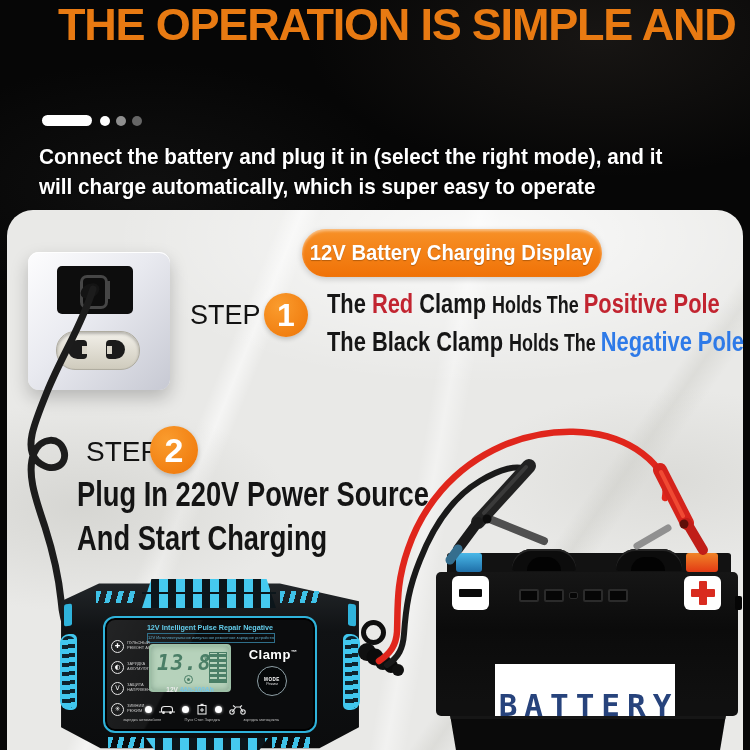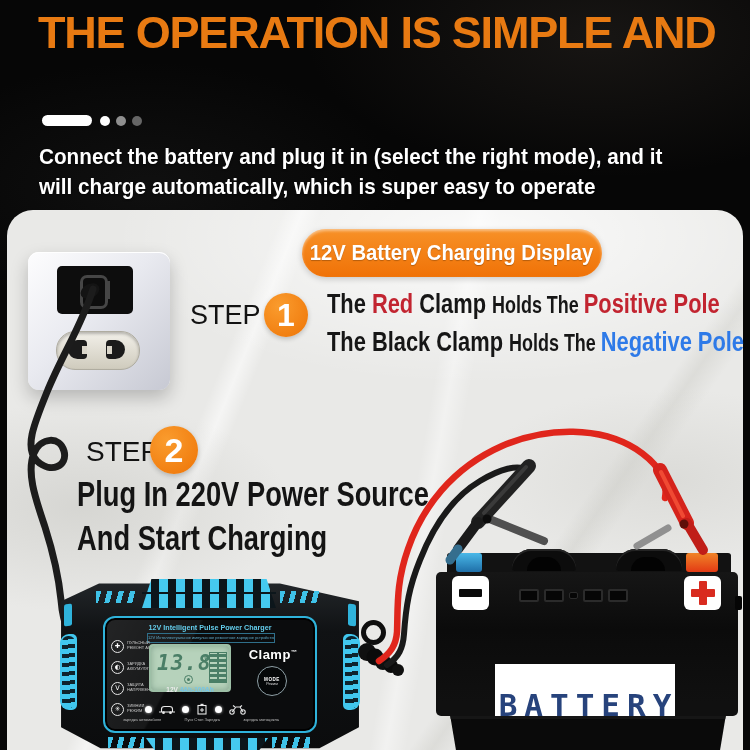--- a/index.html
+++ b/index.html
@@ -5,21 +5,21 @@
   html,body{margin:0;padding:0;background:#000;}
   .stage{position:relative;width:750px;height:750px;overflow:hidden;
     font-family:"Liberation Sans",sans-serif;
     background:
       radial-gradient(420px 200px at 80% 5%, rgba(70,62,55,.28), rgba(0,0,0,0) 70%),
       radial-gradient(360px 180px at 20% 25%, rgba(60,60,60,.18), rgba(0,0,0,0) 70%),
       #060606;}
   .abs{position:absolute;}
   
   .h1{left:38px;color:#E87A12;font-weight:bold;font-size:45px;line-height:1;letter-spacing:-1.2px;white-space:nowrap;}
-  .h1.l1{top:10px;} .h1.l2{top:58px;}
+  .h1.l1{top:2px;margin-left:20px;} .h1.l2{top:58px;}
   .car-pill{left:42px;top:115px;width:50px;height:11px;border-radius:6px;background:#fff;}
   .dot{top:116px;width:10px;height:10px;border-radius:50%;}
   .sub{left:39px;color:#fff;font-weight:bold;font-size:22.5px;line-height:1;white-space:nowrap;
        transform:scaleX(.92);transform-origin:left;text-shadow:0 1px 2px rgba(0,0,0,.65);}
   .sub.l1{top:146px;} .sub.l2{top:176px;}
   
   .panel{left:7px;top:210px;width:736px;height:540px;border-radius:26px 26px 0 0;
     background-color:#E9E9E7;
     background-image:
       radial-gradient(520px 210px at 64% 5%, rgba(255,255,255,.8), rgba(255,255,255,0) 70%),
@@ -192,21 +192,21 @@
     <div class="abs sideacc" style="left:8px;transform:skewY(-8deg);"></div>
     <div class="abs sideacc" style="left:292px;transform:skewY(8deg);"></div>
     <div class="abs grip l"></div>
     <div class="abs grip r"></div>
     <div class="abs slash" style="left:52px;top:159px;width:36px;height:11px;"></div>
     <div class="abs slash" style="left:216px;top:159px;width:38px;height:11px;"></div>
     <div class="abs slats bgrille"></div>
     <div class="abs hangring"></div>
 
     <div class="abs fpanel">
-      <div class="abs fp-title">12V Intelligent Pulse Power Charger</div>
+      <div class="abs fp-title">12V Intelligent Pulse Repair Negative</div>
       <div class="abs fp-sub">12V Интеллектуальное импульсное ремонтное зарядное устройство</div>
 
       <div class="abs sideicons">
         <div class="sicon">
           <span class="cir">✚</span>
           <span class="lbl">ПУЛЬСНЫЙ РЕМОНТ АКБ</span>
         </div>
         <div class="sicon">
           <span class="cir">◐</span>
           <span class="lbl">ЗАРЯДКА АККУМУЛЯТОРА</span>

